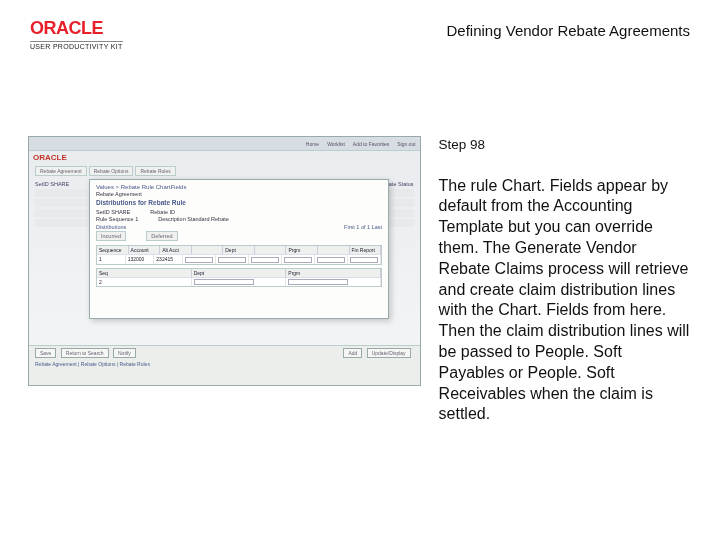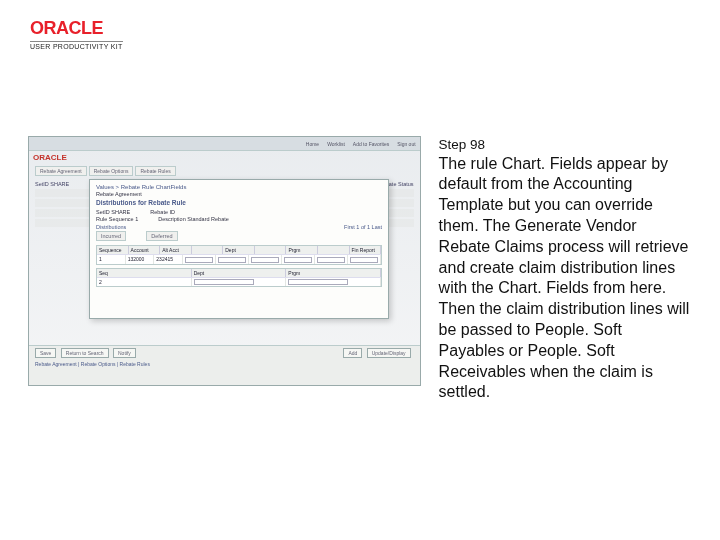--- a/index.html
+++ b/index.html
@@ -132,31 +132,32 @@
     font-size:5px;
     color:#667;
   }
   .foot-btn { display:inline-block; border:1px solid #9aa; background:#f6f7f4; padding:1px 4px; margin-right:3px; }
   .right-col {
     width: 255px;
     font-size: 13.5px;
     color: #111;
     line-height: 1.3;
   }
-  .step-label { }
+  .step-label { margin-bottom: 22px; }
   .body-text { font-size: 16px; }
 </style>
 </head>
 <body>
 
 <div class="header">
   <div class="logo-block">
     <div class="oracle-logo">ORACLE</div>
     <div class="oracle-sub">USER PRODUCTIVITY KIT</div>
   </div>
+  <div class="doc-title">Defining Vendor Rebate Agreements</div>
 </div>
 
 <div class="content">
 
   <div class="screenshot">
     <div class="app-topbar">
       <span>Home</span>
       <span>Worklist</span>
       <span>Add to Favorites</span>
       <span>Sign out</span>

